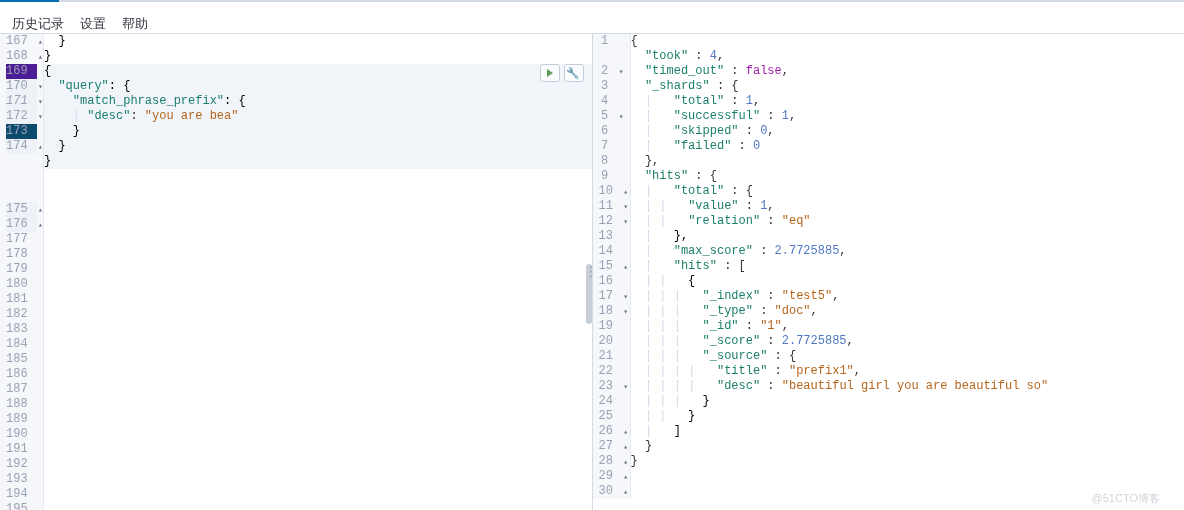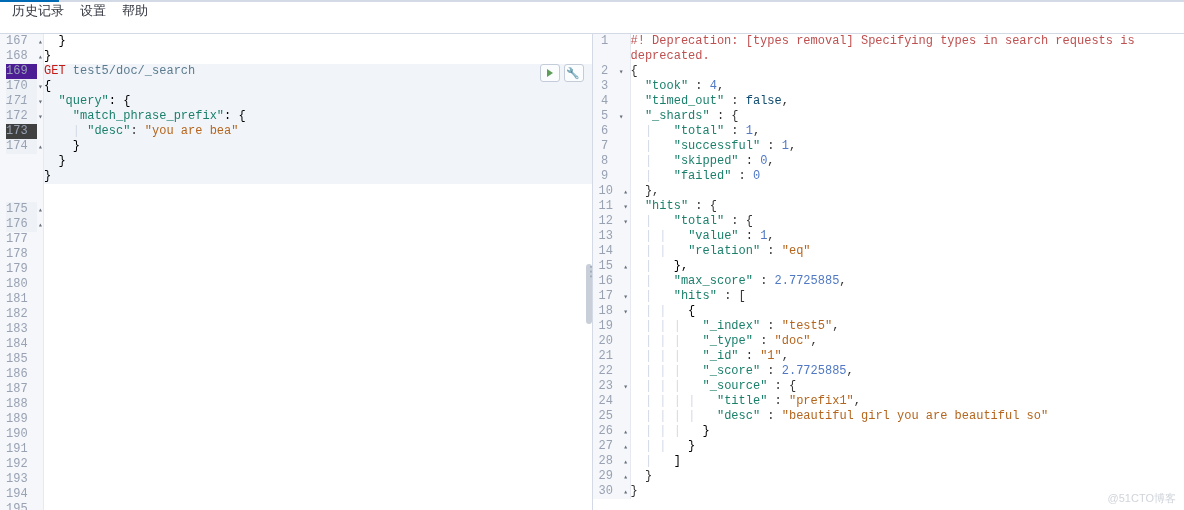--- a/index.html
+++ b/index.html
@@ -12,21 +12,21 @@
   overflow: hidden;
   position: relative;
 }
 .top-border {
   height: 2px;
   background: linear-gradient(to right, #006bb4 0%, #006bb4 5%, #d3dae6 5%, #d3dae6 100%);
 }
 .menu-bar {
   height: 32px;
   display: flex;
-  align-items: flex-start;
+  align-items: flex-end;
   padding: 0 12px;
   gap: 16px;
   font-family: "Microsoft YaHei", sans-serif;
   font-size: 13px;
   color: #343741;
   border-bottom: 1px solid #d3dae6;
 }
 .menu-item { cursor: pointer; }
 .editor-area {
   display: flex;
@@ -69,21 +69,21 @@
   line-height: 15px;
   white-space: pre;
 }
 .fold-arrow { font-size: 8px; color: #69707d; display:inline-block; width:8px; }
 .tok-method { color: #c41a16; }
 .tok-path { color: #5b7b8f; }
 .tok-punct { color: #333; }
 .tok-key { color: #1a7f6b; }
 .tok-str { color: #b5651d; }
 .tok-num { color: #5078c4; }
-.tok-bool { color: #0c4a6e; font-family: Liberation Mono, monospace; }
+.tok-bool { color: #a21caf; font-family: Liberation Mono, monospace; }
 .tok-warn { color: #c05050; }
 .guide { color: #d3dae6; }
 .action-btns {
   position: absolute;
   right: 8px;
   top: 30px;
   display: flex;
   gap: 4px;
   z-index: 3;
 }
@@ -107,21 +107,21 @@
 .wrench-icon { font-size: 11px; color: #69707d; }
 .scroller-shadow {
   position:absolute;
   right:0; top:230px;
   width:6px; height:60px;
   background:#c9cfd9;
   border-radius:3px;
 }
 .watermark {
   position:absolute;
-  right:8px; bottom:4px;
+  right:24px; bottom:4px;
   font-family: sans-serif;
   font-size:11px;
   color:#d0d4da;
   margin-left:24px;
 }
 </style>
 </head>
 <body>
 
 <div class="top-border"></div>
@@ -144,21 +144,21 @@
       </div>
     </div>
     <div class="line-wrap">
       <div class="gutter" id="gutter-left">
           <div class="line ">167 <span class="fold-arrow">▴</span></div>
           <div class="line ">168 <span class="fold-arrow">▴</span></div>
           <div class="line " style="background: #4c1d95;">169 <span class="fold-arrow"></span></div>
           <div class="line " style="background: rgb(238, 242, 247);">170 <span class="fold-arrow">▾</span></div>
           <div class="line " style="background: rgb(238, 242, 247); font-style: italic;">171 <span class="fold-arrow">▾</span></div>
           <div class="line " style="background: rgb(238, 242, 247);">172 <span class="fold-arrow">▾</span></div>
-          <div class="line " style="background: #404040; text-align: center;">173 <span class="fold-arrow"></span></div>
+          <div class="line " style="background: #0c4a6e; text-align: center;">173 <span class="fold-arrow"></span></div>
           <div class="line " style="background: rgb(238, 242, 247); text-align: right;">174 <span class="fold-arrow">▴</span></div>
           <div class="line " style="background: rgb(238, 242, 247); margin-top: 48px;">175 <span class="fold-arrow">▴</span></div>
           <div class="line " style="background: rgb(238, 242, 247);">176 <span class="fold-arrow">▴</span></div>
           <div class="line ">177 <span class="fold-arrow"></span></div>
           <div class="line ">178 <span class="fold-arrow"></span></div>
           <div class="line ">179 <span class="fold-arrow"></span></div>
           <div class="line ">180 <span class="fold-arrow"></span></div>
           <div class="line ">181 <span class="fold-arrow"></span></div>
           <div class="line ">182 <span class="fold-arrow"></span></div>
           <div class="line ">183 <span class="fold-arrow"></span></div>
@@ -174,21 +174,20 @@
           <div class="line ">193 <span class="fold-arrow"></span></div>
           <div class="line ">194 <span class="fold-arrow"></span></div>
           <div class="line ">195 <span class="fold-arrow"></span></div>
           <div class="line ">196 <span class="fold-arrow"></span></div>
           <div class="line ">197 <span class="fold-arrow"></span></div>
           <div class="line ">198 <span class="fold-arrow"></span></div>
         </div>
       <div class="code-col" id="code-left">
           <div class="line">  }</div>
           <div class="line">}</div>
-          <div class="line" style="background: rgb(241, 245, 249);"><span class="tok-method">GET</span> <span class="tok-path">test5/doc/_search</span></div>
           <div class="line" style="background: rgb(241, 245, 249);">{</div>
           <div class="line" style="background: rgb(241, 245, 249);">  <span class="tok-key">"query"</span>: {</div>
           <div class="line" style="background: rgb(241, 245, 249);">    <span class="tok-key">"match_phrase_prefix"</span>: {</div>
           <div class="line" style="background: rgb(241, 245, 249);">    <span class="guide">|</span> <span class="tok-key">"desc"</span><span class="tok-punct">: </span><span class="tok-str">"you are bea"</span></div>
           <div class="line" style="background: rgb(241, 245, 249);">    }</div>
           <div class="line" style="background: rgb(241, 245, 249);">  }</div>
           <div class="line" style="background: rgb(241, 245, 249);">}</div>
           <div class="line"></div>
           <div class="line"></div>
           <div class="line"></div>
@@ -246,21 +245,20 @@
           <div class="line">23 <span class="fold-arrow">▾</span></div>
           <div class="line">24 <span class="fold-arrow"></span></div>
           <div class="line">25 <span class="fold-arrow"></span></div>
           <div class="line">26 <span class="fold-arrow">▴</span></div>
           <div class="line">27 <span class="fold-arrow">▴</span></div>
           <div class="line">28 <span class="fold-arrow">▴</span></div>
           <div class="line">29 <span class="fold-arrow">▴</span></div>
           <div class="line">30 <span class="fold-arrow">▴</span></div>
         </div>
       <div class="code-col" id="code-right">
-          <div class="line" style="height: 30px; line-height: 15px; white-space: pre-wrap;"><span class="tok-warn">#! Deprecation: [types removal] Specifying types in search requests is deprecated.</span></div>
           <div class="line"><span class="tok-punct">{</span></div>
           <div class="line">  <span class="tok-key">"took"</span><span class="tok-punct"> : </span><span class="tok-num">4</span><span class="tok-punct">,</span></div>
           <div class="line">  <span class="tok-key">"timed_out"</span><span class="tok-punct"> : </span><span class="tok-bool">false</span><span class="tok-punct">,</span></div>
           <div class="line">  <span class="tok-key">"_shards"</span><span class="tok-punct"> : {</span></div>
           <div class="line">  <span class="guide">| </span>  <span class="tok-key">"total"</span><span class="tok-punct"> : </span><span class="tok-num">1</span><span class="tok-punct">,</span></div>
           <div class="line">  <span class="guide">| </span>  <span class="tok-key">"successful"</span><span class="tok-punct"> : </span><span class="tok-num">1</span><span class="tok-punct">,</span></div>
           <div class="line">  <span class="guide">| </span>  <span class="tok-key">"skipped"</span><span class="tok-punct"> : </span><span class="tok-num">0</span><span class="tok-punct">,</span></div>
           <div class="line">  <span class="guide">| </span>  <span class="tok-key">"failed"</span><span class="tok-punct"> : </span><span class="tok-num">0</span></div>
           <div class="line"><span class="tok-punct">  },</span></div>
           <div class="line">  <span class="tok-key">"hits"</span><span class="tok-punct"> : {</span></div>

